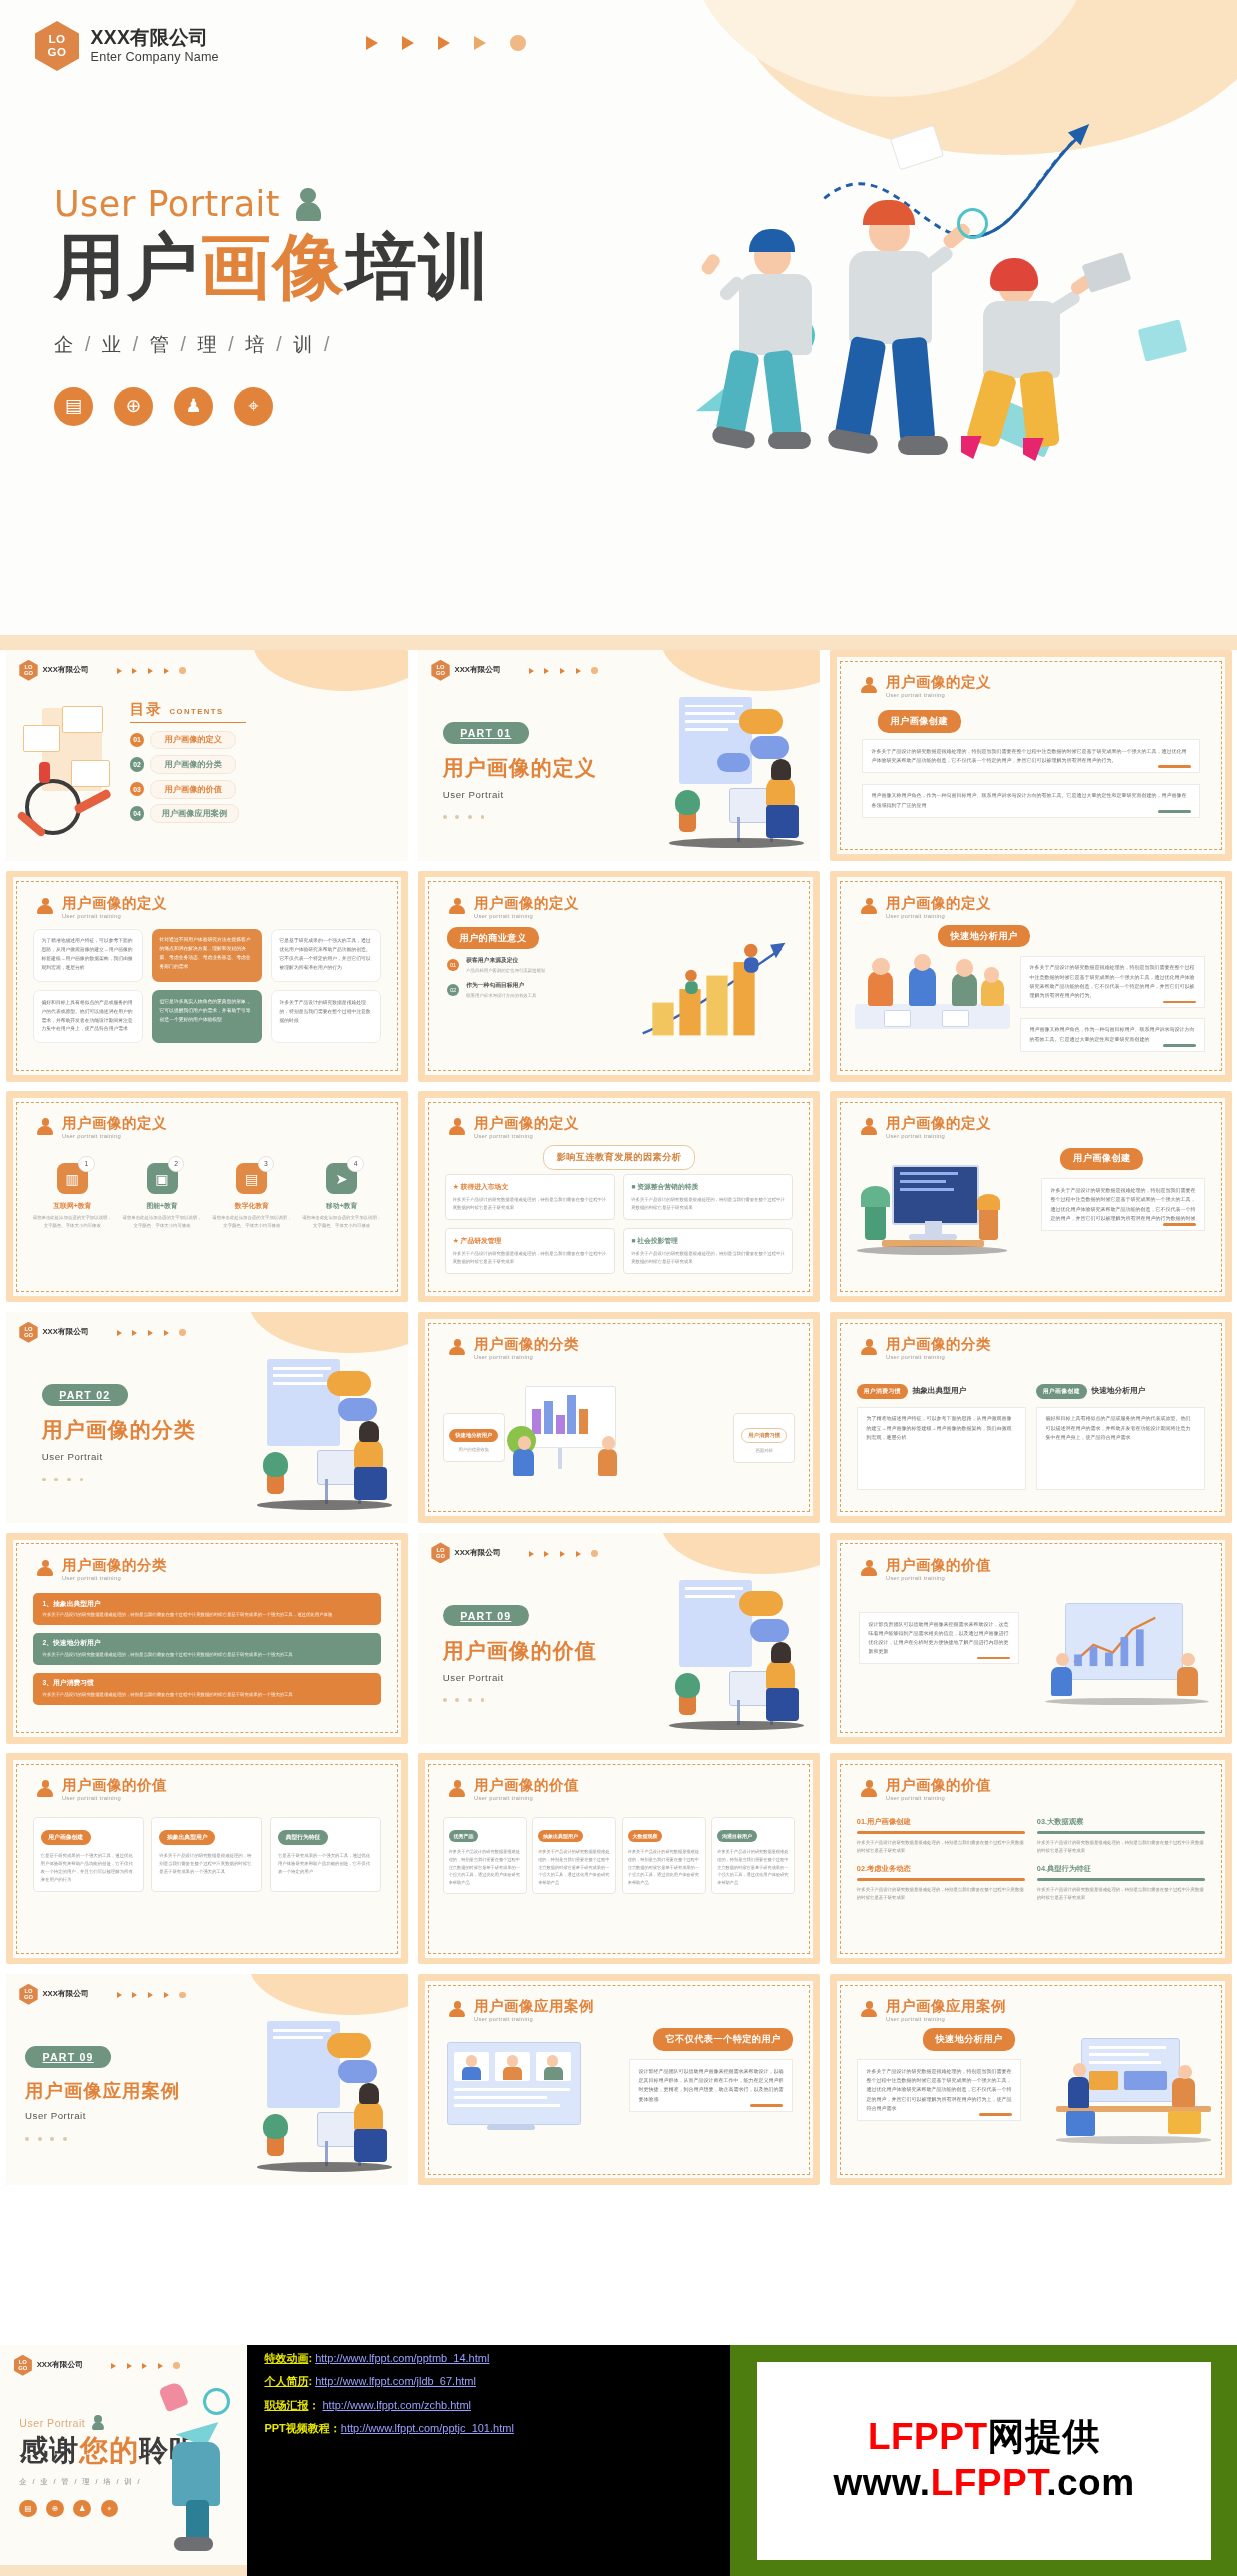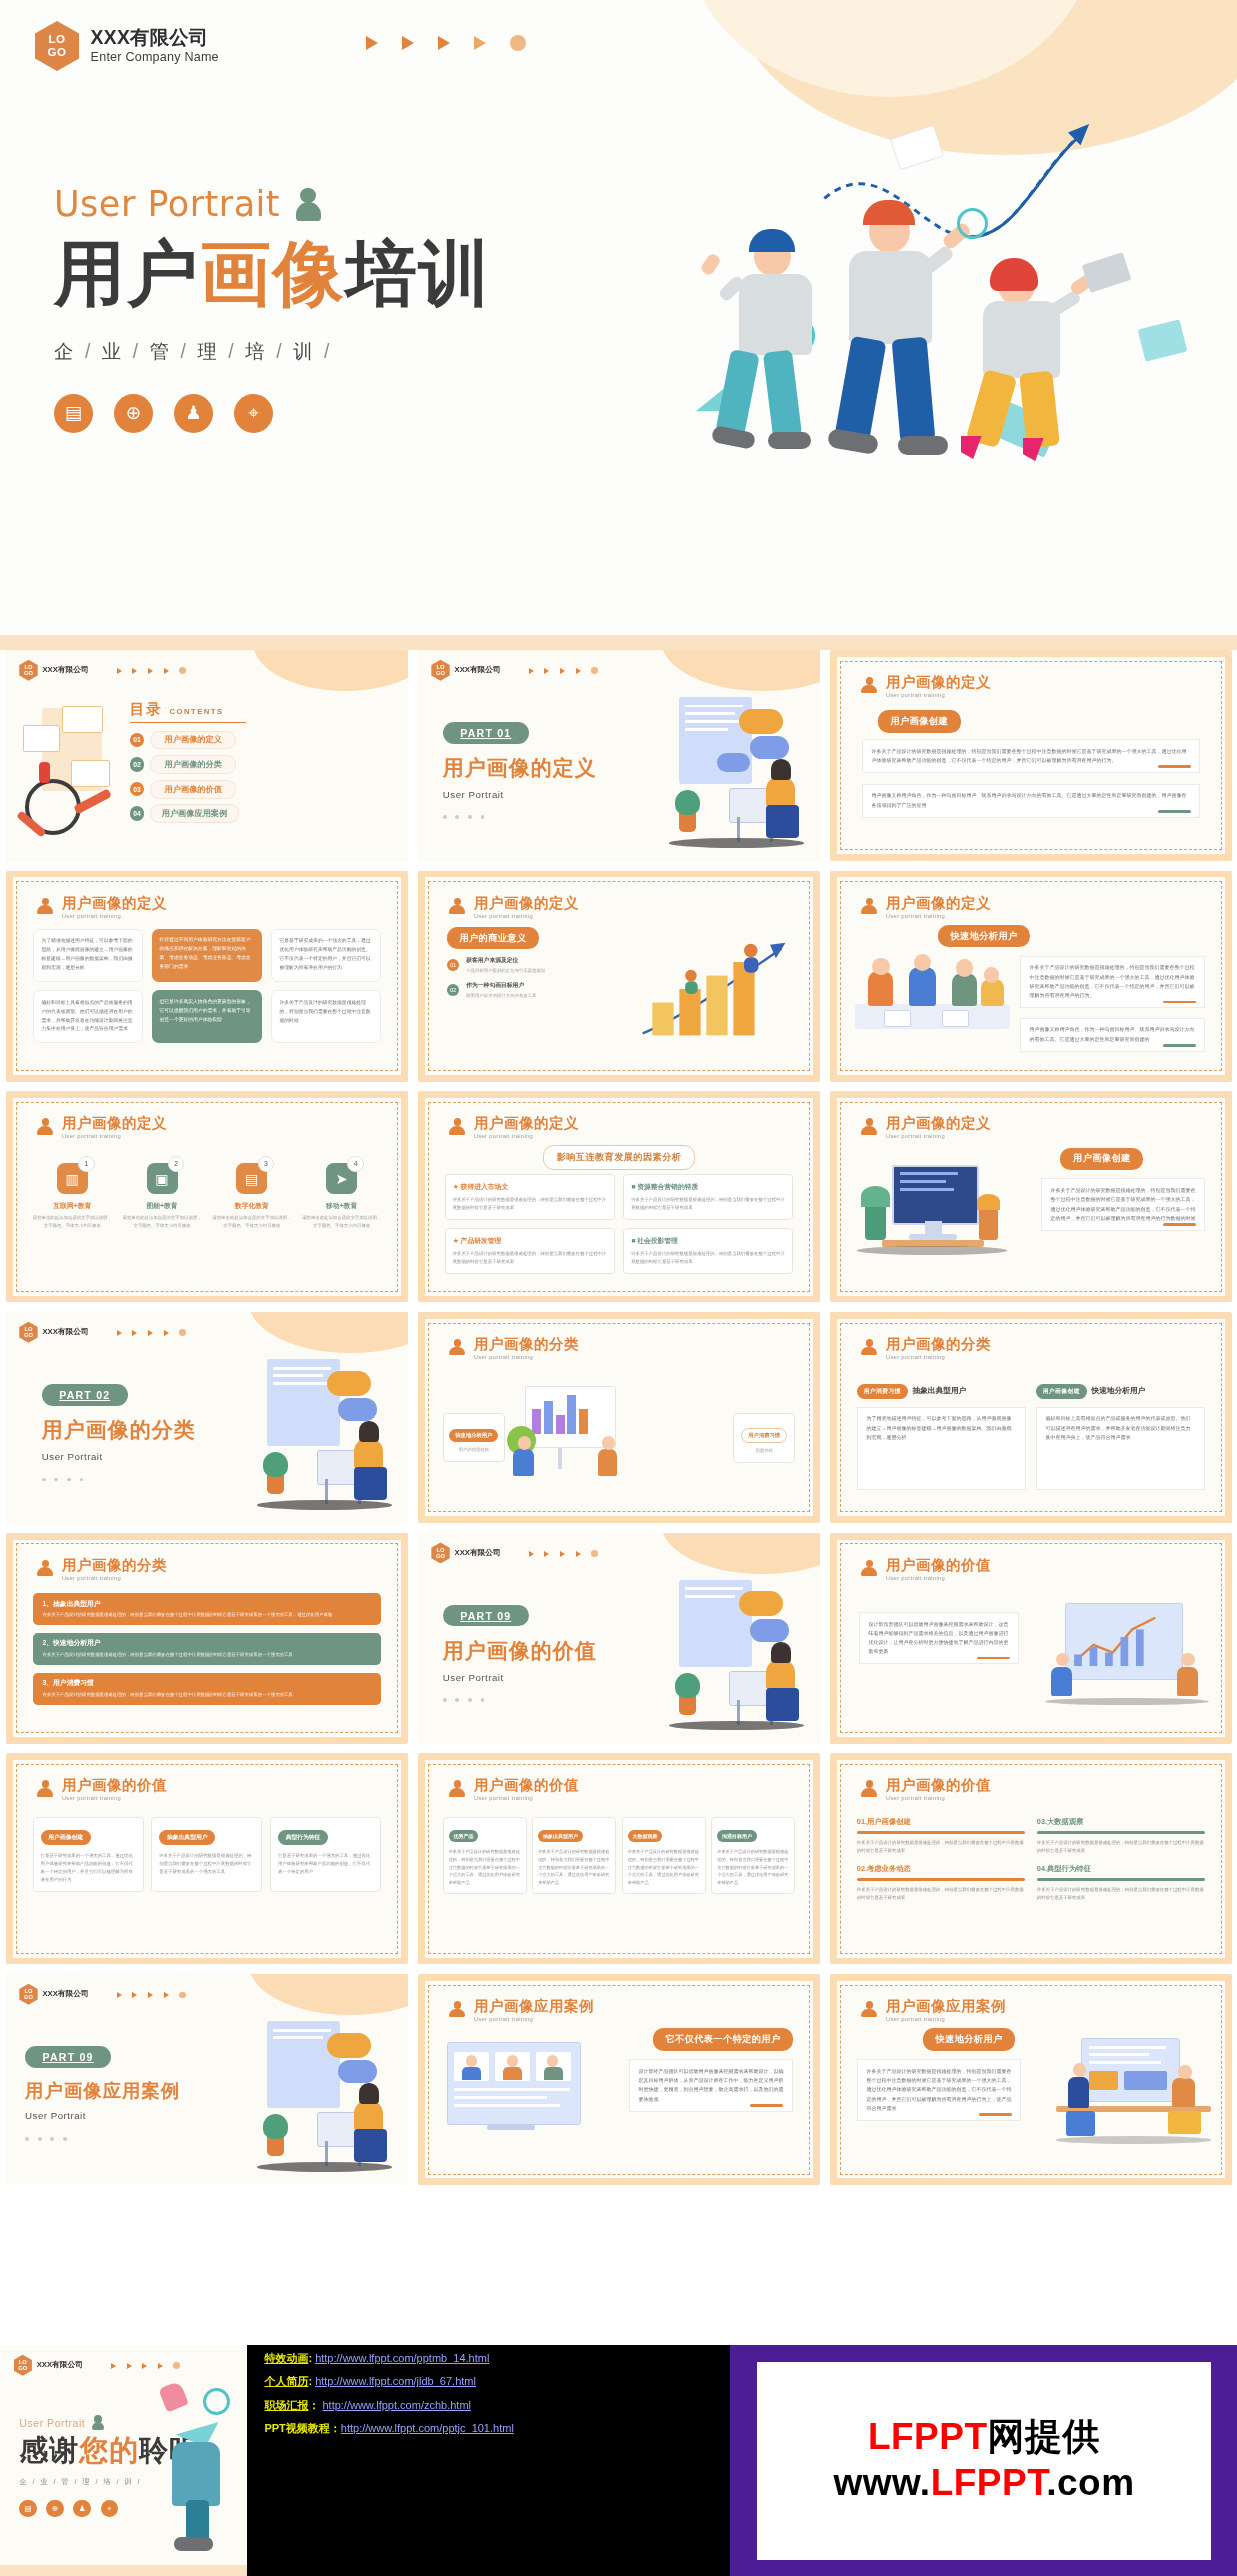--- a/index.html
+++ b/index.html
@@ -23,21 +23,21 @@
   .tri{width:0;height:0;border-left:12.6px solid #e2833c;border-top:7.7px solid transparent;border-bottom:7.7px solid transparent;}
   .tri.light{border-left-color:#eda863;}
   .dot{width:16.4px;height:16.4px;border-radius:50%;background:#f0b884;}
 
   .cover-left{position:absolute;left:54px;top:184px;z-index:5;}
   .up-line{display:flex;align-items:center;gap:15.5px;}
   .up-en{font-size:35px;color:#e0883f;letter-spacing:0.5px;font-family:"DejaVu Sans",sans-serif;}
   .person-icon{width:25px;height:33px;position:relative;}
   .person-icon .h{position:absolute;left:4.8px;top:0;width:15.5px;height:15.5px;border-radius:50%;background:#6f9480;}
   .person-icon .b{position:absolute;left:0;top:14.5px;width:25px;height:19.3px;border-radius:12.6px 12.6px 3.9px 3.9px;background:#6f9480;}
-  .big-title{margin-top:12px;font-size:71px;font-weight:700;letter-spacing:1.9px;line-height:1.08;color:#3b3b3b;white-space:nowrap;}
+  .big-title{margin-top:5px;font-size:71px;font-weight:700;letter-spacing:1.9px;line-height:1.08;color:#3b3b3b;white-space:nowrap;}
   .big-title .or{color:#e2833c;}
   .slash-line{margin-top:25px;font-size:19.3px;color:#4a4a4a;letter-spacing:2.9px;}
   .slash-line i{color:#8c8c8c;font-style:normal;margin:0 8.7px;}
   .circ-row{margin-top:29px;display:flex;gap:21px;}
   .circ{width:39px;height:39px;border-radius:50%;background:#e2833c;color:#fff;display:flex;align-items:center;justify-content:center;font-size:18.4px;}
 
   
   .illus{position:absolute;right:17.4px;top:92px;width:542px;height:493px;}
   .il-person{position:absolute;}
   .leg{position:absolute;border-radius:6.8px;}
@@ -116,21 +116,21 @@
 
   
   .footer{position:absolute;left:0;top:2345px;width:1238px;height:231px;display:flex;}
   .f-thumb{width:247px;height:231px;background:#fdfbf6;position:relative;overflow:hidden;}
   .f-black{width:483px;height:231px;background:#000;padding:5.8px 0 0 17.4px;box-sizing:border-box;}
   .f-line{font-size:11px;line-height:1.35;margin-bottom:8.7px;font-family:"Liberation Sans",sans-serif;}
   .f-cn{color:#e8e800;text-decoration:underline;font-weight:700;}
   .f-cn.nounder{text-decoration:none;}
   .f-url{color:#9aa0ff;text-decoration:underline;}
   .f-center{text-align:center;margin-top:3.9px;}
-  .f-blue{width:508px;height:231px;background:#4c1d95;display:flex;align-items:center;justify-content:center;}
+  .f-blue{width:508px;height:231px;background:#4d7c0f;display:flex;align-items:center;justify-content:center;}
   .f-white{width:454px;height:198px;background:#fff;display:flex;flex-direction:column;align-items:center;justify-content:center;gap:3.9px;}
   .f-big{font-size:37px;font-weight:700;letter-spacing:0.5px;line-height:1.15;}
   .red{color:#ff0000;}
   .blk{color:#000;}
 </style>
 </head>
 <body>
 
 <div id="page">
 

